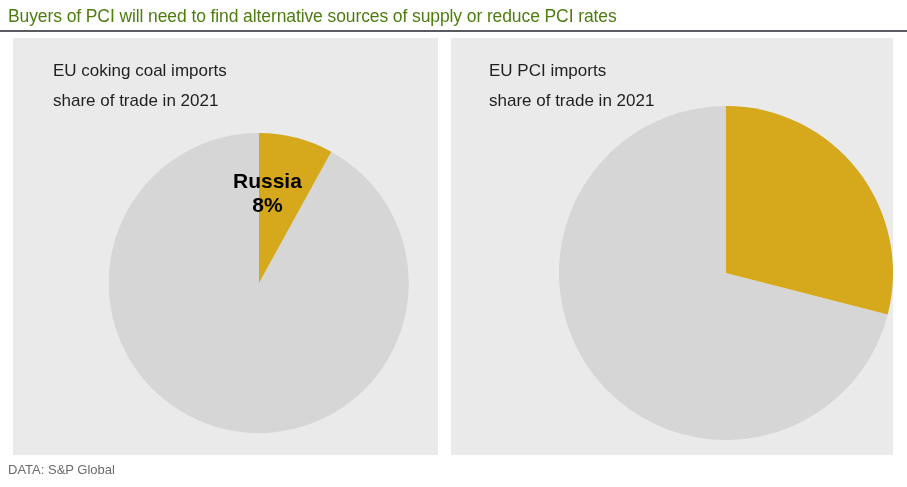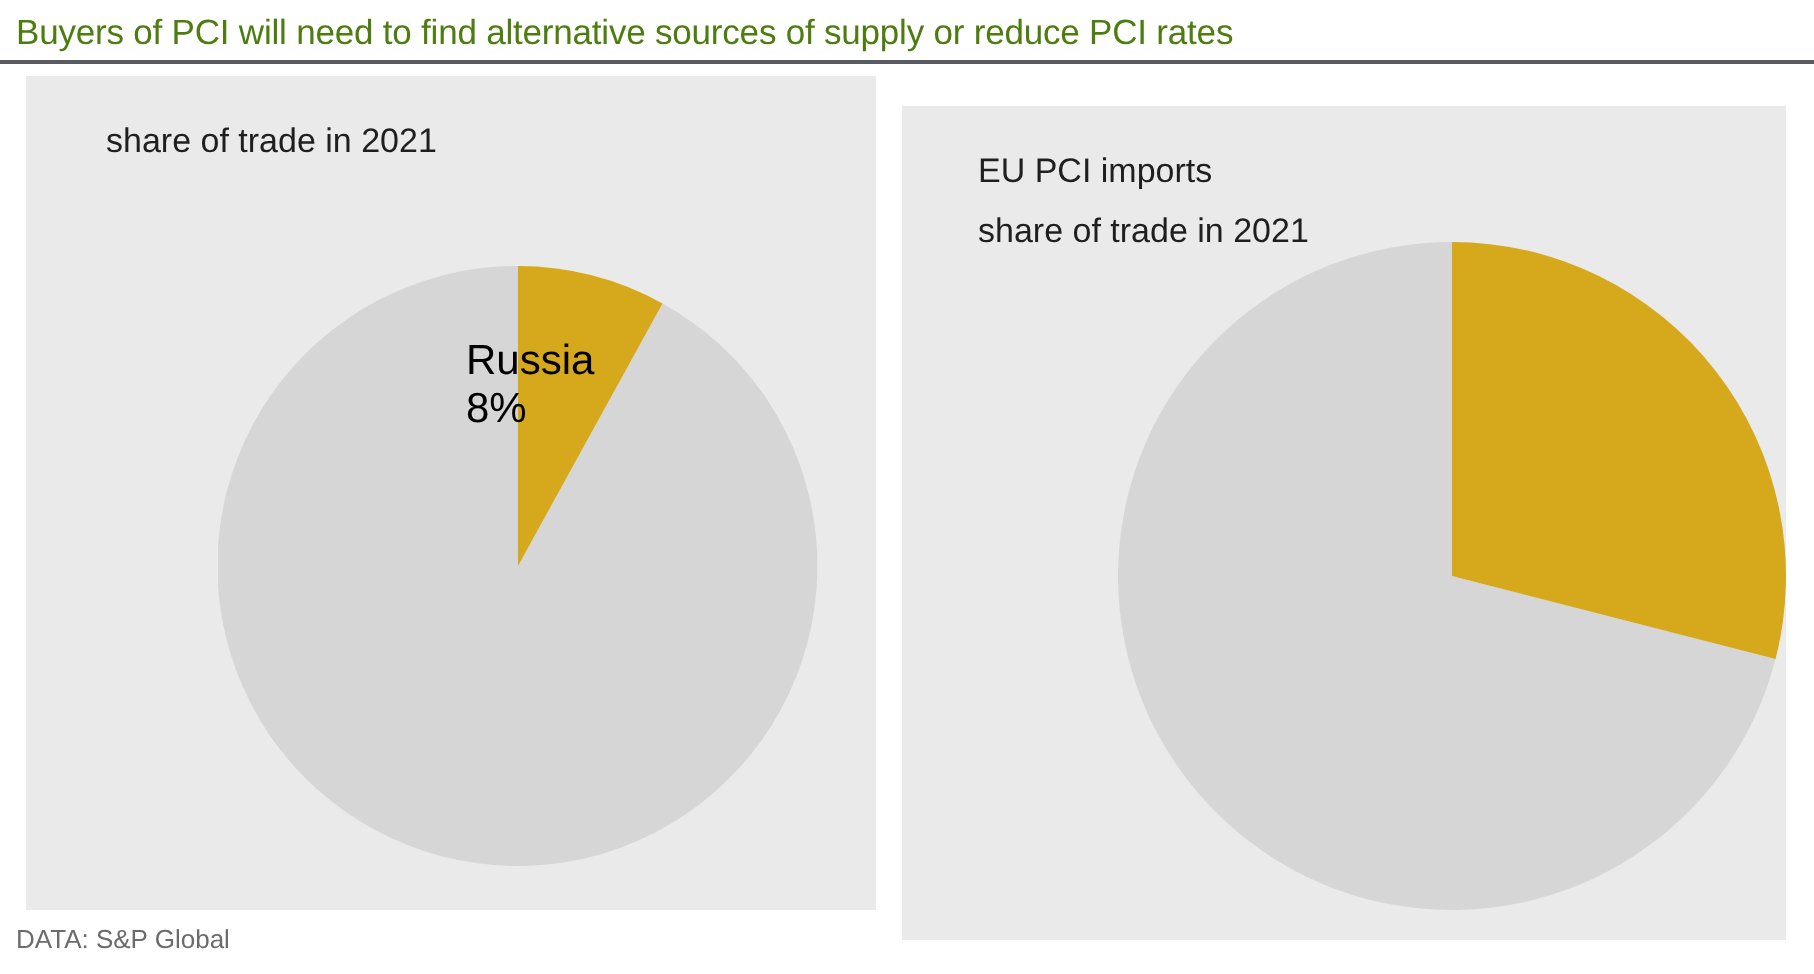--- a/index.html
+++ b/index.html
@@ -43,21 +43,21 @@
     height: 418px;
   }
   .panel {
     position: absolute;
     top: 0;
     height: 417px;
     background: #eaeaea;
     overflow: hidden;
   }
   .panel-left  { left: 13px;  width: 425px; }
-  .panel-right { left: 451px; width: 442px; margin-top: 15px; }
+  .panel-right { left: 451px; width: 442px; }
 
   .panel-head {
     position: absolute;
     left: 40px;
     top: 18px;
     font-size: 17px;
     color: #1f1f1f;
     line-height: 30px;
     white-space: nowrap;
   }
@@ -68,22 +68,23 @@
   .pie-wrap {
     position: absolute;
   }
   .pie-left  { left: 96px;  top: 95px; width: 300px; height: 300px; }
   .pie-right { left: 108px; top: 68px; width: 334px; height: 334px; }
   .pie-wrap svg { display: block; width: 100%; height: 100%; }
 
   
   .slice-label {
     position: absolute;
-    font-weight: normal;
+    font-weight: bold;
     color: #000000;
+    text-align: center;
     line-height: 1.12;
     white-space: nowrap;
   }
   .slice-label .lbl-name { display: block; }
   .slice-label .lbl-val  { display: block; }
 
   .lab-l-russia { left: 220px; top: 131px; font-size: 21px; }
   .lab-l-row    { left: 175px; top: 316px; font-size: 21px; }
 
   
@@ -101,20 +102,21 @@
 
 <div class="chart-title">Buyers of PCI will need to find alternative sources of supply or reduce PCI rates</div>
 
 <div class="title-rule"></div>
 
 <div class="panels">
 
   <div class="panel panel-left">
 
     <div class="panel-head">
+      <span class="hl">EU coking coal imports</span>
       <span class="hl">share of trade in 2021</span>
     </div>
 
     <div class="pie-wrap pie-left">
       <svg viewBox="0 0 300 300" xmlns="http://www.w3.org/2000/svg">
 
         <path fill="#D6D6D6" d="M 150 150 L 222.26 18.71 A 150 150 0 1 1 150 0 Z"></path>
 
         <path fill="#D6A81B" d="M 150 150 L 150 0 A 150 150 0 0 1 222.26 18.71 Z"></path>
       </svg>

